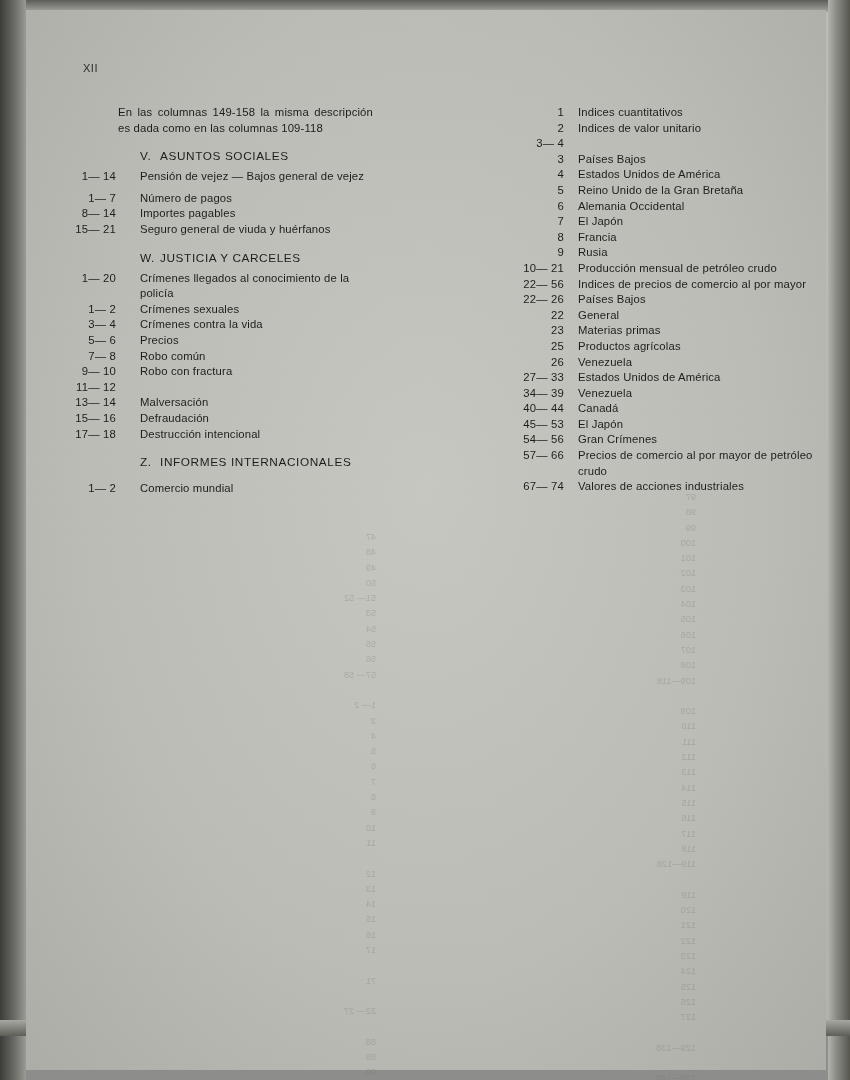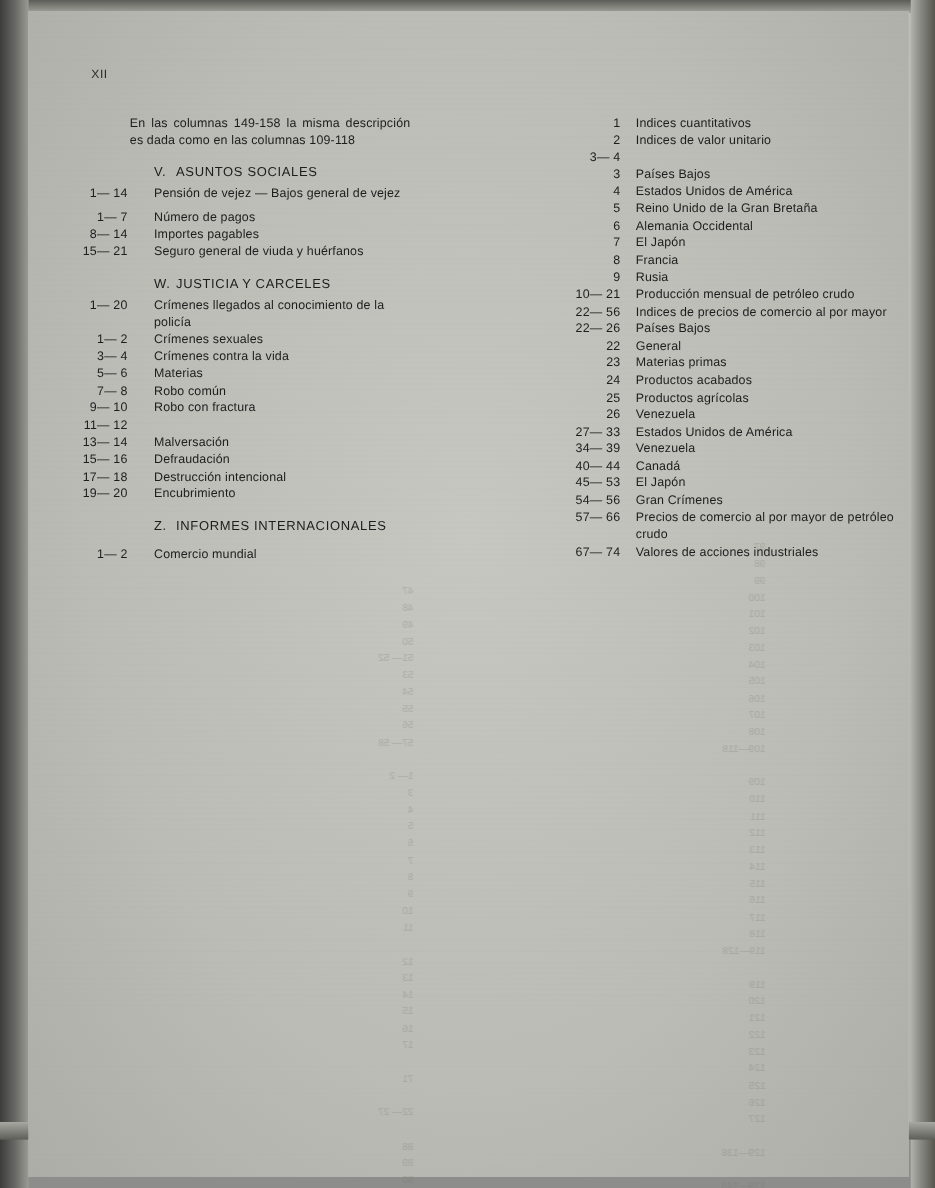--- a/index.html
+++ b/index.html
@@ -283,21 +283,21 @@
         <div class="row">
           <span class="num">1— 2</span>
           <span class="txt">Crímenes sexuales</span>
         </div>
         <div class="row">
           <span class="num">3— 4</span>
           <span class="txt">Crímenes contra la vida</span>
         </div>
         <div class="row">
           <span class="num">5— 6</span>
-          <span class="txt">Materias</span>
+          <span class="txt">Precios</span>
         </div>
         <div class="row">
           <span class="num">7— 8</span>
           <span class="txt">Robo común</span>
         </div>
         <div class="row">
           <span class="num">9— 10</span>
           <span class="txt">Robo con fractura</span>
         </div>
         <div class="row">
@@ -307,24 +307,20 @@
           <span class="num">13— 14</span>
           <span class="txt">Malversación</span>
         </div>
         <div class="row">
           <span class="num">15— 16</span>
           <span class="txt">Defraudación</span>
         </div>
         <div class="row">
           <span class="num">17— 18</span>
           <span class="txt">Destrucción intencional</span>
-        </div>
-        <div class="row">
-          <span class="num">19— 20</span>
-          <span class="txt">Encubrimiento</span>
         </div>
 
         <div class="section">
           <span class="num"></span>
           <span class="sec-letter">Z.</span>
           <span class="sec-title">INFORMES INTERNACIONALES</span>
         </div>
 
         <div class="gap-s"></div>
         <div class="row">
@@ -387,24 +383,20 @@
         </div>
         <div class="row">
           <span class="num">22</span>
           <span class="txt">General</span>
         </div>
         <div class="row">
           <span class="num">23</span>
           <span class="txt">Materias primas</span>
         </div>
         <div class="row">
-          <span class="num">24</span>
-          <span class="txt">Productos acabados</span>
-        </div>
-        <div class="row">
           <span class="num">25</span>
           <span class="txt">Productos agrícolas</span>
         </div>
         <div class="row">
           <span class="num">26</span>
           <span class="txt">Venezuela</span>
         </div>
         <div class="row">
           <span class="num">27— 33</span>
           <span class="txt">Estados Unidos de América</span>

